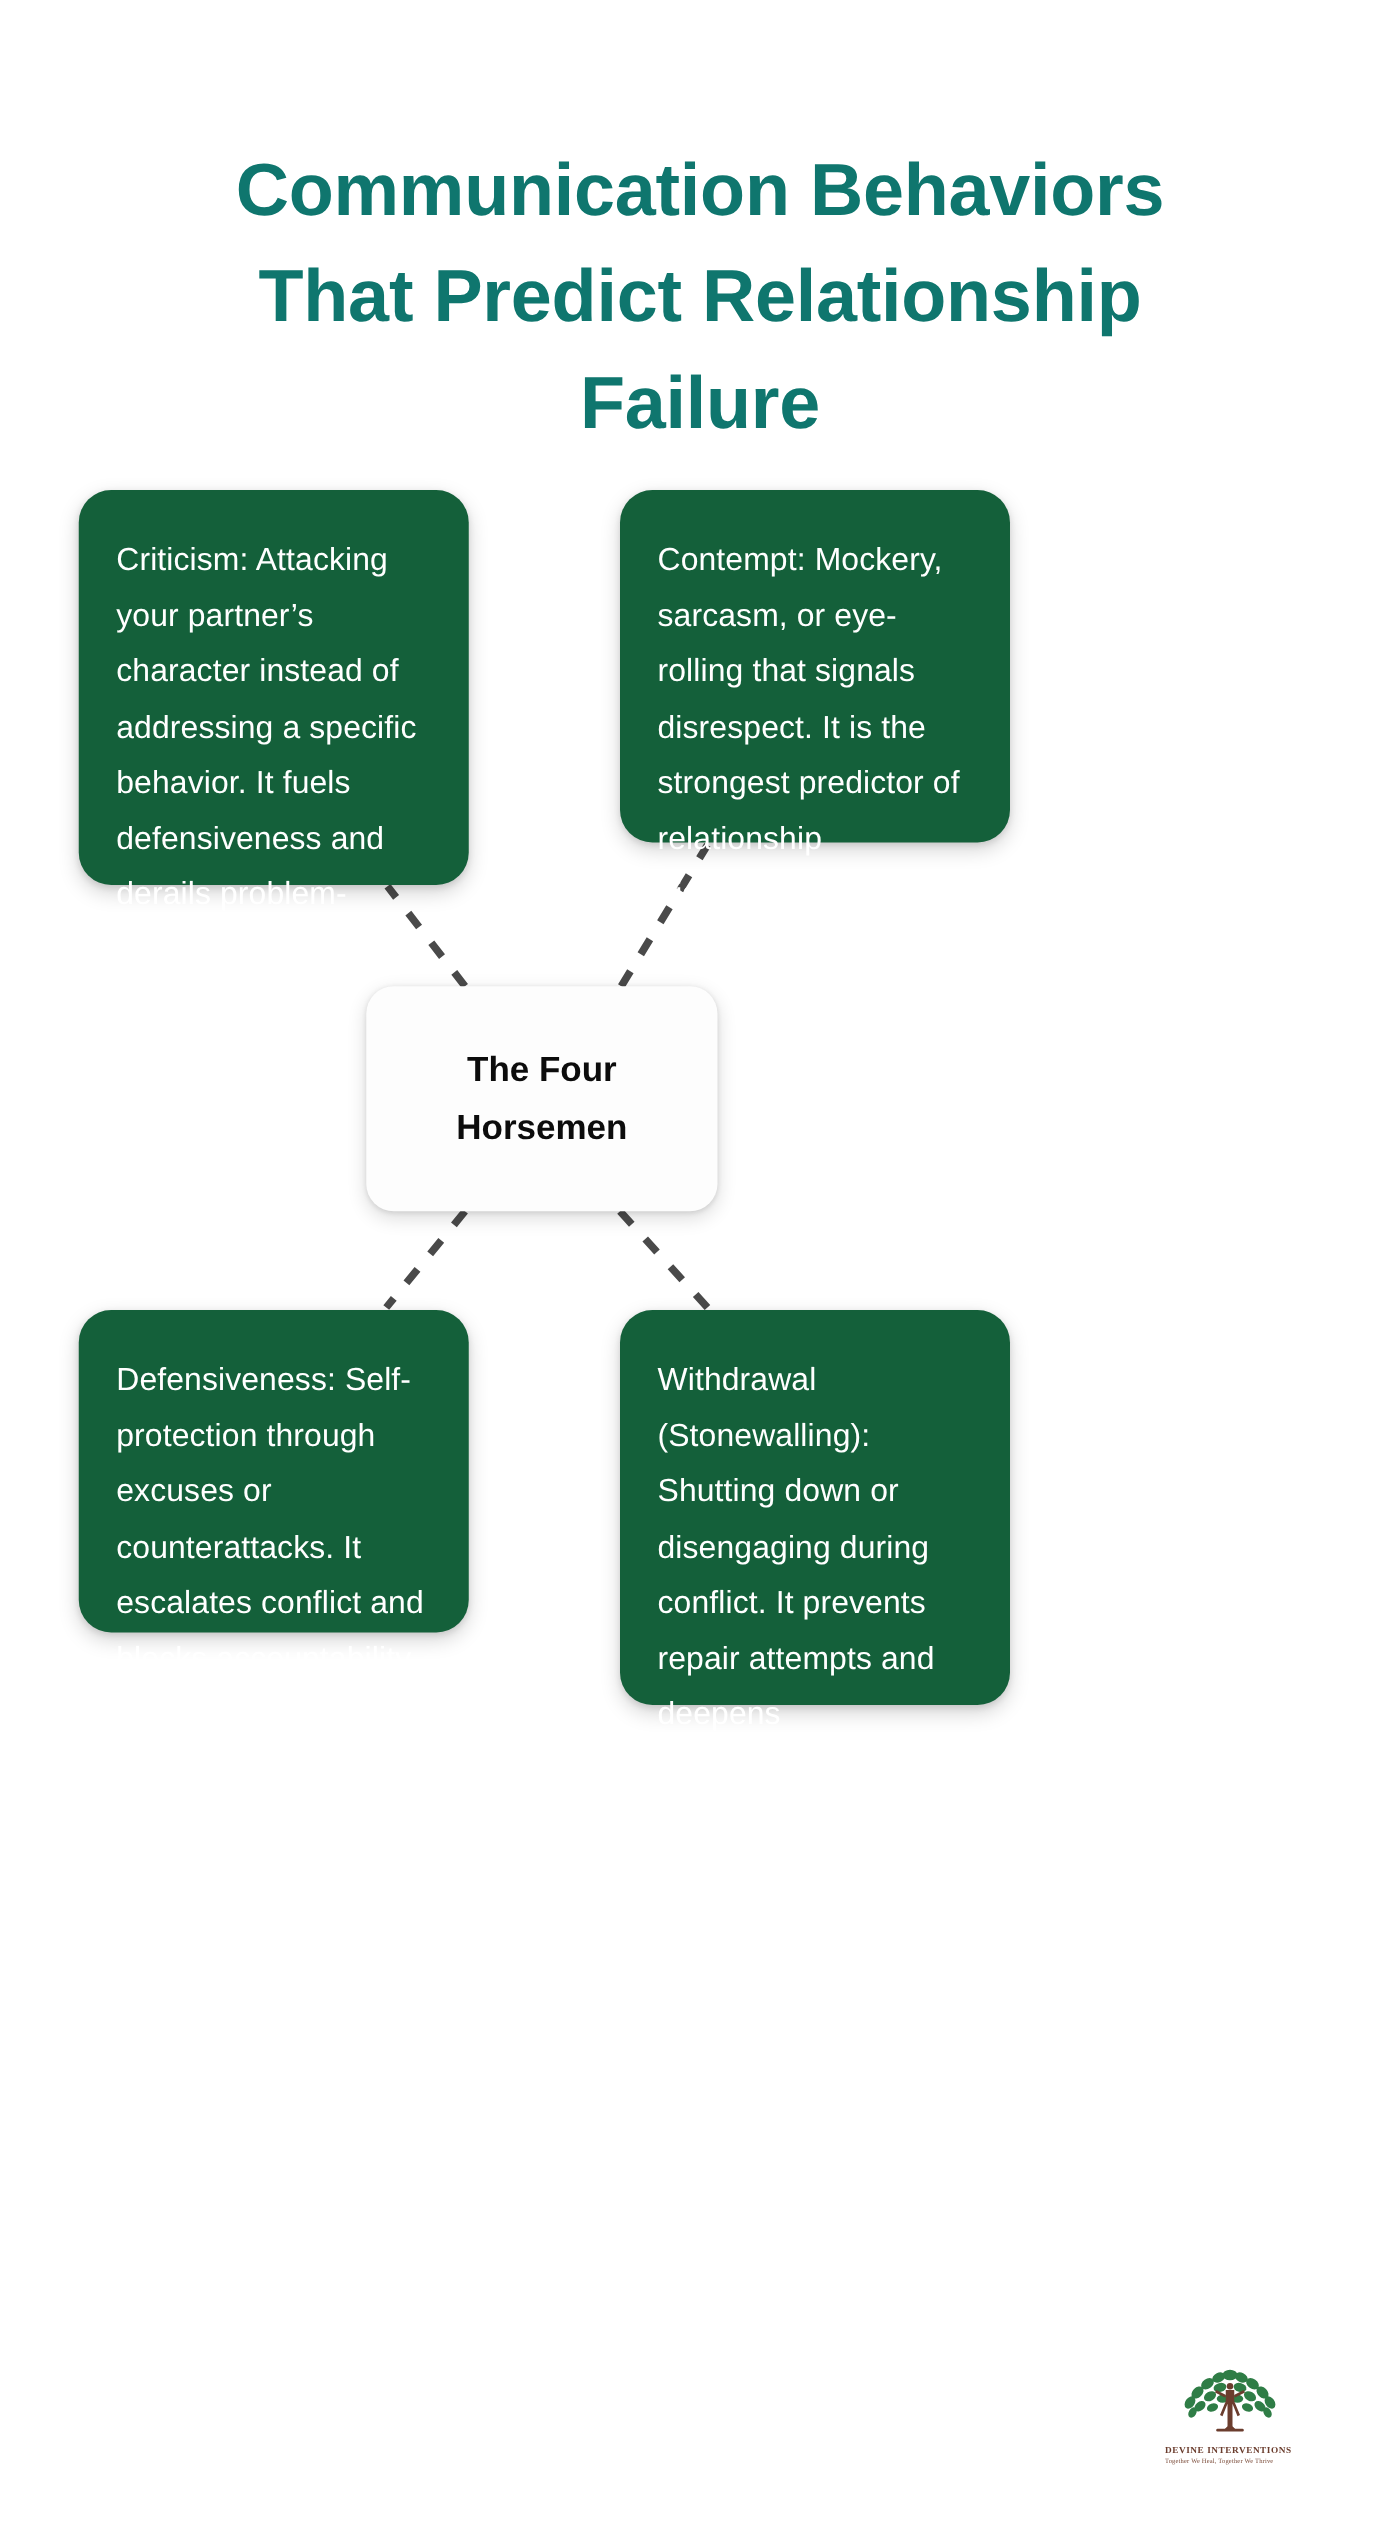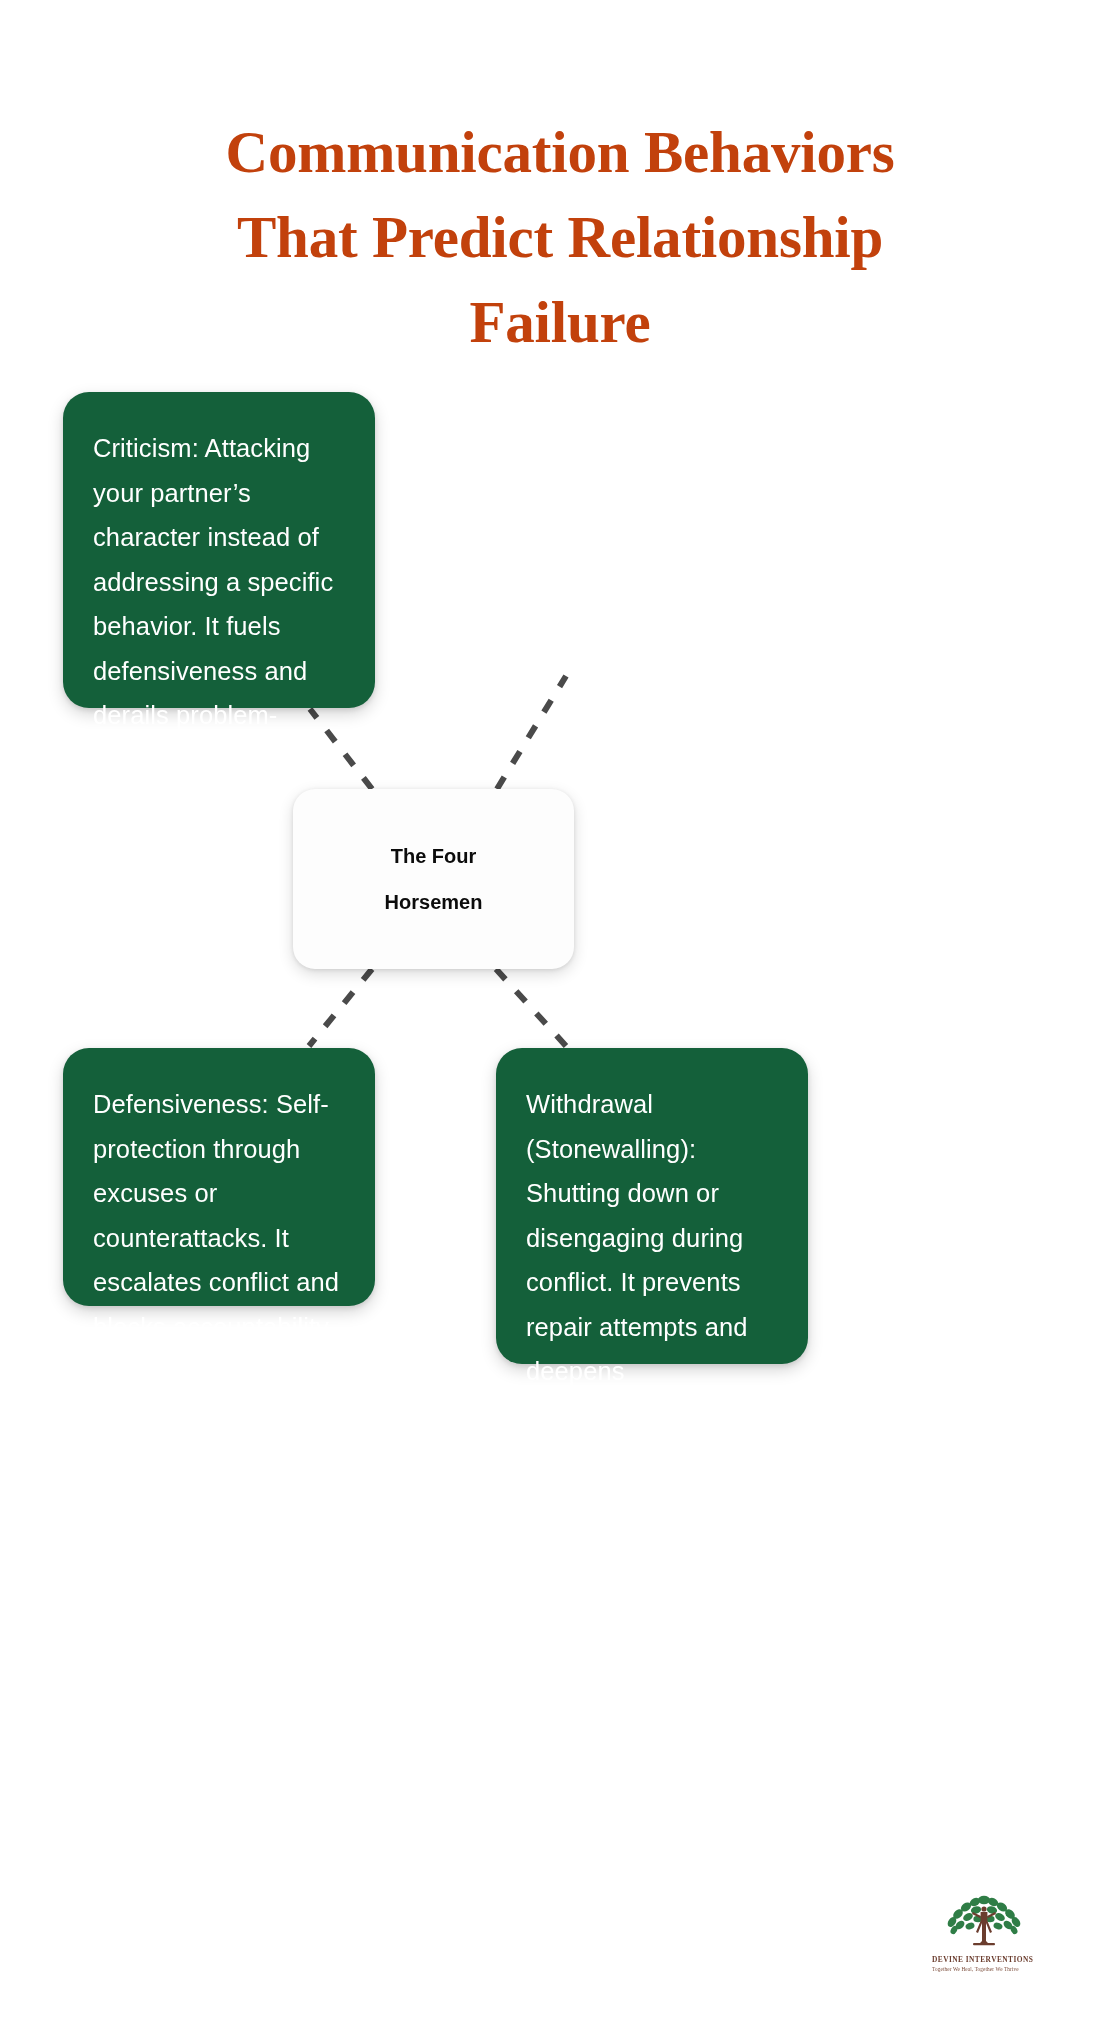--- a/index.html
+++ b/index.html
@@ -20,26 +20,26 @@
     overflow:hidden;
   }
 
   
   #title {
     position:absolute;
     left:90px;
     top:110px;
     width:940px;
     text-align:center;
-    font-family:Liberation Serif, serif;
+    font-family:Liberation Sans, sans-serif;
     font-weight:bold;
     font-size:59px;
     line-height:85px;
     letter-spacing:-0.2px;
-    color:#c2410c;
+    color:#0f766e;
     white-space:pre-line;
   }
 
   
   #connectors {
     position:absolute;
     left:0; top:0;
     width:1120px;
     height:2028px;
     pointer-events:none;
@@ -68,21 +68,21 @@
 
   .center-node {
     background:#fdfdfd;
     display:flex;
     align-items:center;
     justify-content:center;
     border-radius:22px;
     box-shadow:0 5px 15px rgba(0,0,0,0.14), 0 1px 4px rgba(0,0,0,0.10);
   }
   .center-node .txt {
-    font-size:20px;
+    font-size:28px;
     line-height:46px;
     font-weight:bold;
     color:#0c0c0c;
     text-align:center;
     white-space:pre-line;
   }
 
   
   #card-criticism      { left:63px;  top:392px;  width:312px; height:316px; }
   #card-contempt       { left:496px; top:392px;  width:312px; height:282px; }
@@ -132,20 +132,23 @@
       <line x1="497" y1="789" x2="566" y2="676"></line>
       <line x1="372" y1="969" x2="309" y2="1046"></line>
       <line x1="496" y1="969" x2="566" y2="1046"></line>
     </g>
   </svg>
 
   <div id="card-criticism" class="node leaf">
     <div class="txt">Criticism: Attacking your partner’s character instead of addressing a specific behavior. It fuels defensiveness and derails problem-solving.</div>
   </div>
 
+  <div id="card-contempt" class="node leaf">
+    <div class="txt">Contempt: Mockery, sarcasm, or eye-rolling that signals disrespect. It is the strongest predictor of relationship dissolution.</div>
+  </div>
 
   <div id="card-center" class="node center-node">
     <div class="txt">The Four
 Horsemen</div>
   </div>
 
   <div id="card-defensiveness" class="node leaf">
     <div class="txt">Defensiveness: Self-protection through excuses or counterattacks. It escalates conflict and blocks accountability.</div>
   </div>
 

